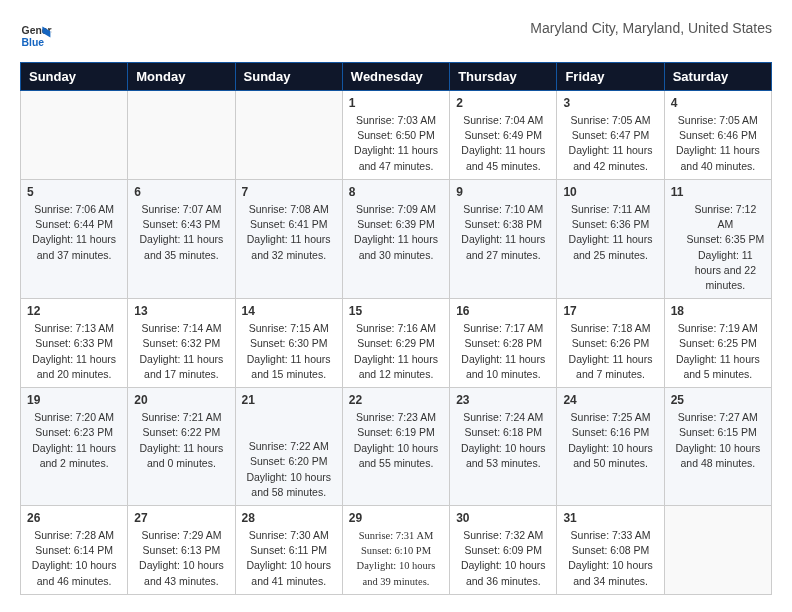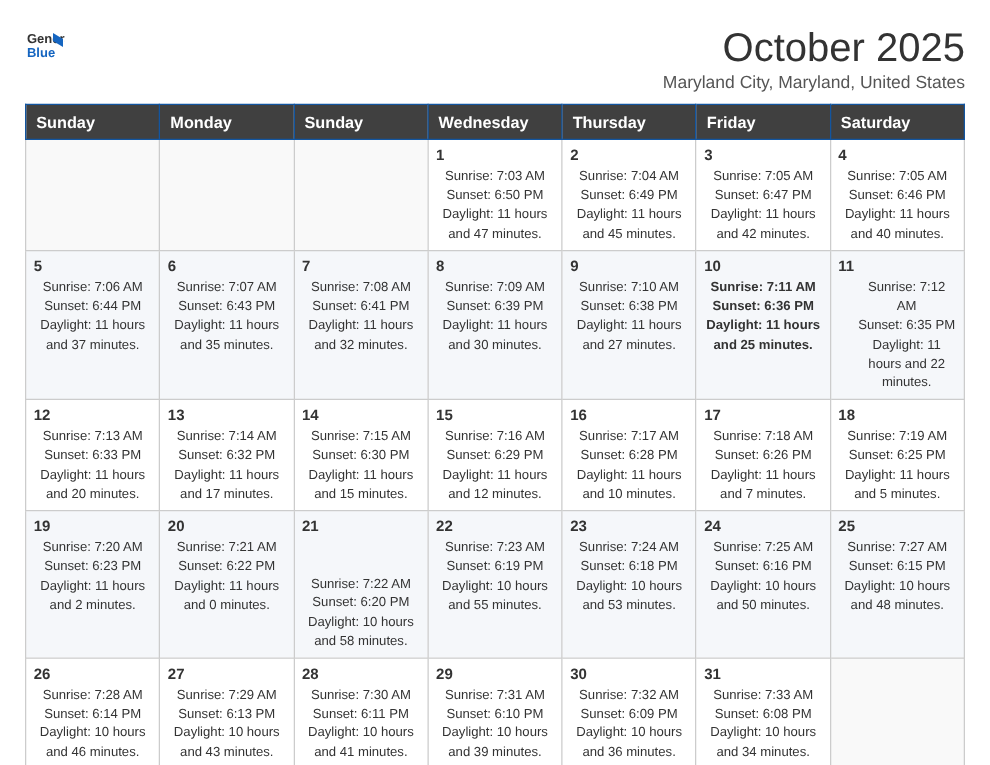--- a/index.html
+++ b/index.html
@@ -36,21 +36,21 @@
     .subtitle {
       font-size: 14px;
       color: #555;
     }
     table {
       width: 100%;
       border-collapse: collapse;
       border: 1px solid #ccc;
     }
     th {
-      background-color: #404040;
+      background-color: #0f172a;
       color: #fff;
       font-size: 13px;
       padding: 6px 8px;
       text-align: left;
       border: 1px solid #1255a0;
     }
     td {
       border: 1px solid #ccc;
       vertical-align: top;
       padding: 5px 6px;
@@ -86,21 +86,20 @@
 
 <div class="header">
   <div class="logo">
     <svg class="logo-icon" viewBox="0 0 40 40">
       <text x="2" y="18" font-size="13" font-weight="bold" fill="#333">General</text>
       <text x="2" y="32" font-size="13" font-weight="bold" fill="#1565c0">Blue</text>
       <polygon points="28,8 38,14 38,22 28,16" fill="#1565c0"></polygon>
     </svg>
   </div>
   <div class="title-block">
-    <div class="month-title">October 2025</div>
     <div class="subtitle">Maryland City, Maryland, United States</div>
   </div>
 </div>
 
 <table>
   <thead>
     <tr id="header-row">
         <th>Sunday</th>
         <th>Monday</th>
         <th>Sunday</th>
@@ -166,21 +165,21 @@
 Daylight: 11 hours and 30 minutes.</div>
         </td>
         <td>
           <div class="day-num">9</div>
           <div class="day-info" style="white-space: pre-line;">Sunrise: 7:10 AM
 Sunset: 6:38 PM
 Daylight: 11 hours and 27 minutes.</div>
         </td>
         <td>
           <div class="day-num">10</div>
-          <div class="day-info" style="white-space: pre-line; font-weight: bold;">Sunrise: 7:11 AM
+          <div class="day-info" style="white-space: pre-line;">Sunrise: 7:11 AM
 Sunset: 6:36 PM
 Daylight: 11 hours and 25 minutes.</div>
         </td>
         <td>
           <div class="day-num">11</div>
           <div class="day-info" style="white-space: pre-line; margin-left: 15px;">Sunrise: 7:12 AM
 Sunset: 6:35 PM
 Daylight: 11 hours and 22 minutes.</div>
         </td>
       </tr>
@@ -286,21 +285,21 @@
 Daylight: 10 hours and 43 minutes.</div>
         </td>
         <td>
           <div class="day-num">28</div>
           <div class="day-info" style="white-space: pre-line;">Sunrise: 7:30 AM
 Sunset: 6:11 PM
 Daylight: 10 hours and 41 minutes.</div>
         </td>
         <td>
           <div class="day-num">29</div>
-          <div class="day-info" style="white-space: pre-line;">Sunrise: 7:31 AM
+          <div class="day-info" style="white-space: pre-line; font-family: Liberation Serif, serif;">Sunrise: 7:31 AM
 Sunset: 6:10 PM
 Daylight: 10 hours and 39 minutes.</div>
         </td>
         <td>
           <div class="day-num">30</div>
           <div class="day-info" style="white-space: pre-line;">Sunrise: 7:32 AM
 Sunset: 6:09 PM
 Daylight: 10 hours and 36 minutes.</div>
         </td>
         <td>

